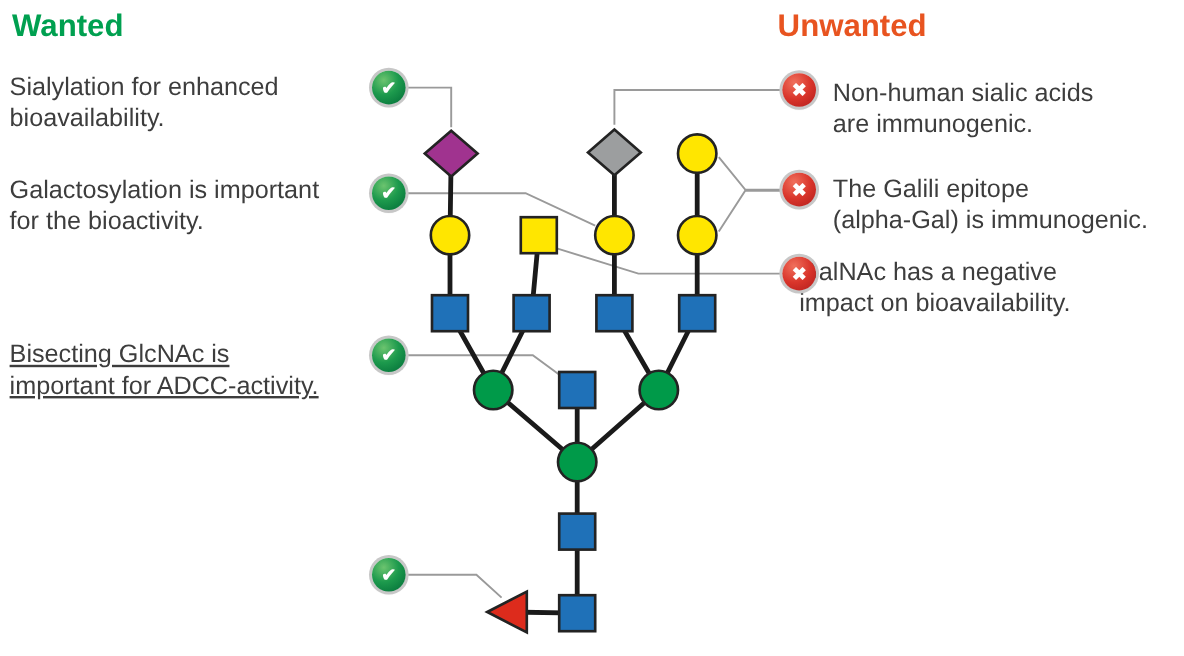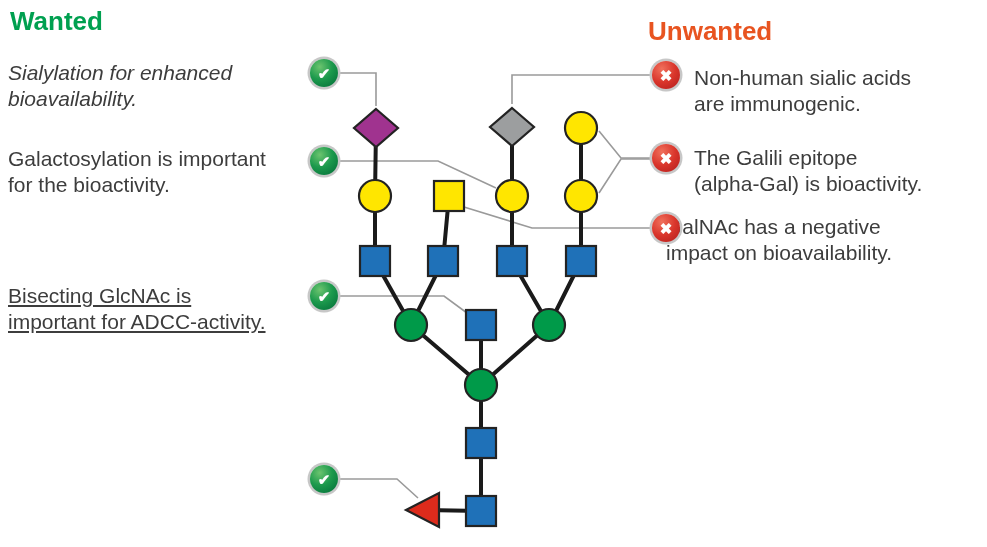--- a/index.html
+++ b/index.html
@@ -2,21 +2,21 @@
 <html><head>
 <meta charset="utf-8">
 <style>
   html,body { margin:0; padding:0; background:#ffffff; }
   #canvas {
     position:relative; width:987px; height:547px; overflow:hidden;
     font-family:"Liberation Sans", sans-serif; color:#3d3d3d; background:#ffffff;
   }
   .header { position:absolute; font-size:26px; font-weight:bold; letter-spacing:0; }
   .header.wanted   { left:10px; top:6px;  color:#00a050; }
-  .header.unwanted { left:648px; top:16px; color:#e85420; }
+  .header.unwanted { left:648px; top:6px; color:#e85420; }
   .note {
     position:absolute; font-size:21px; line-height:26px;
     white-space:pre-line; color:#3d3d3d;
   }
   .badge {
     position:absolute; width:28px; height:28px; border-radius:50%;
     display:flex; align-items:center; justify-content:center;
     color:#ffffff; font-size:15px; font-weight:bold; line-height:1;
     box-shadow: 0 0 0 2.5px #c7c7c7, 0 1px 2px rgba(0,0,0,0.45);
     z-index:3;
@@ -26,31 +26,31 @@
   svg.glycan { position:absolute; left:0; top:0; z-index:2; pointer-events:none; }
 </style>
 </head>
 <body>
 
 <div id="canvas">
 
   <div class="header wanted">Wanted</div>
   <div class="header unwanted">Unwanted</div>
 
-  <div class="note" style="left:8px; top:60px;font-style:italic;">Sialylation for enhanced
+  <div class="note" style="left:8px; top:60px;">Sialylation for enhanced
 bioavailability.</div>
   <div class="note" style="left:8px; top:146px;">Galactosylation is important
 for the bioactivity.</div>
   <div class="note" style="left:8px; top:283px;text-decoration:underline;">Bisecting GlcNAc is
 important for ADCC-activity.</div>
 
   <div class="note" style="left:694px; top:65px;">Non-human sialic acids
 are immunogenic.</div>
   <div class="note" style="left:694px; top:145px;">The Galili epitope
-(alpha-Gal) is bioactivity.</div>
+(alpha-Gal) is immunogenic.</div>
   <div class="note" style="left:666px; top:214px;">GalNAc has a negative
 impact on bioavailability.</div>
 
   <div class="badge green" style="left:310px; top:59px;">✔</div>
   <div class="badge green" style="left:310px; top:147px;">✔</div>
   <div class="badge green" style="left:310px; top:282px;">✔</div>
   <div class="badge green" style="left:310px; top:465px;">✔</div>
 
   <div class="badge red" style="left:652px; top:61px;">✖</div>
   <div class="badge red" style="left:652px; top:144px;">✖</div>

